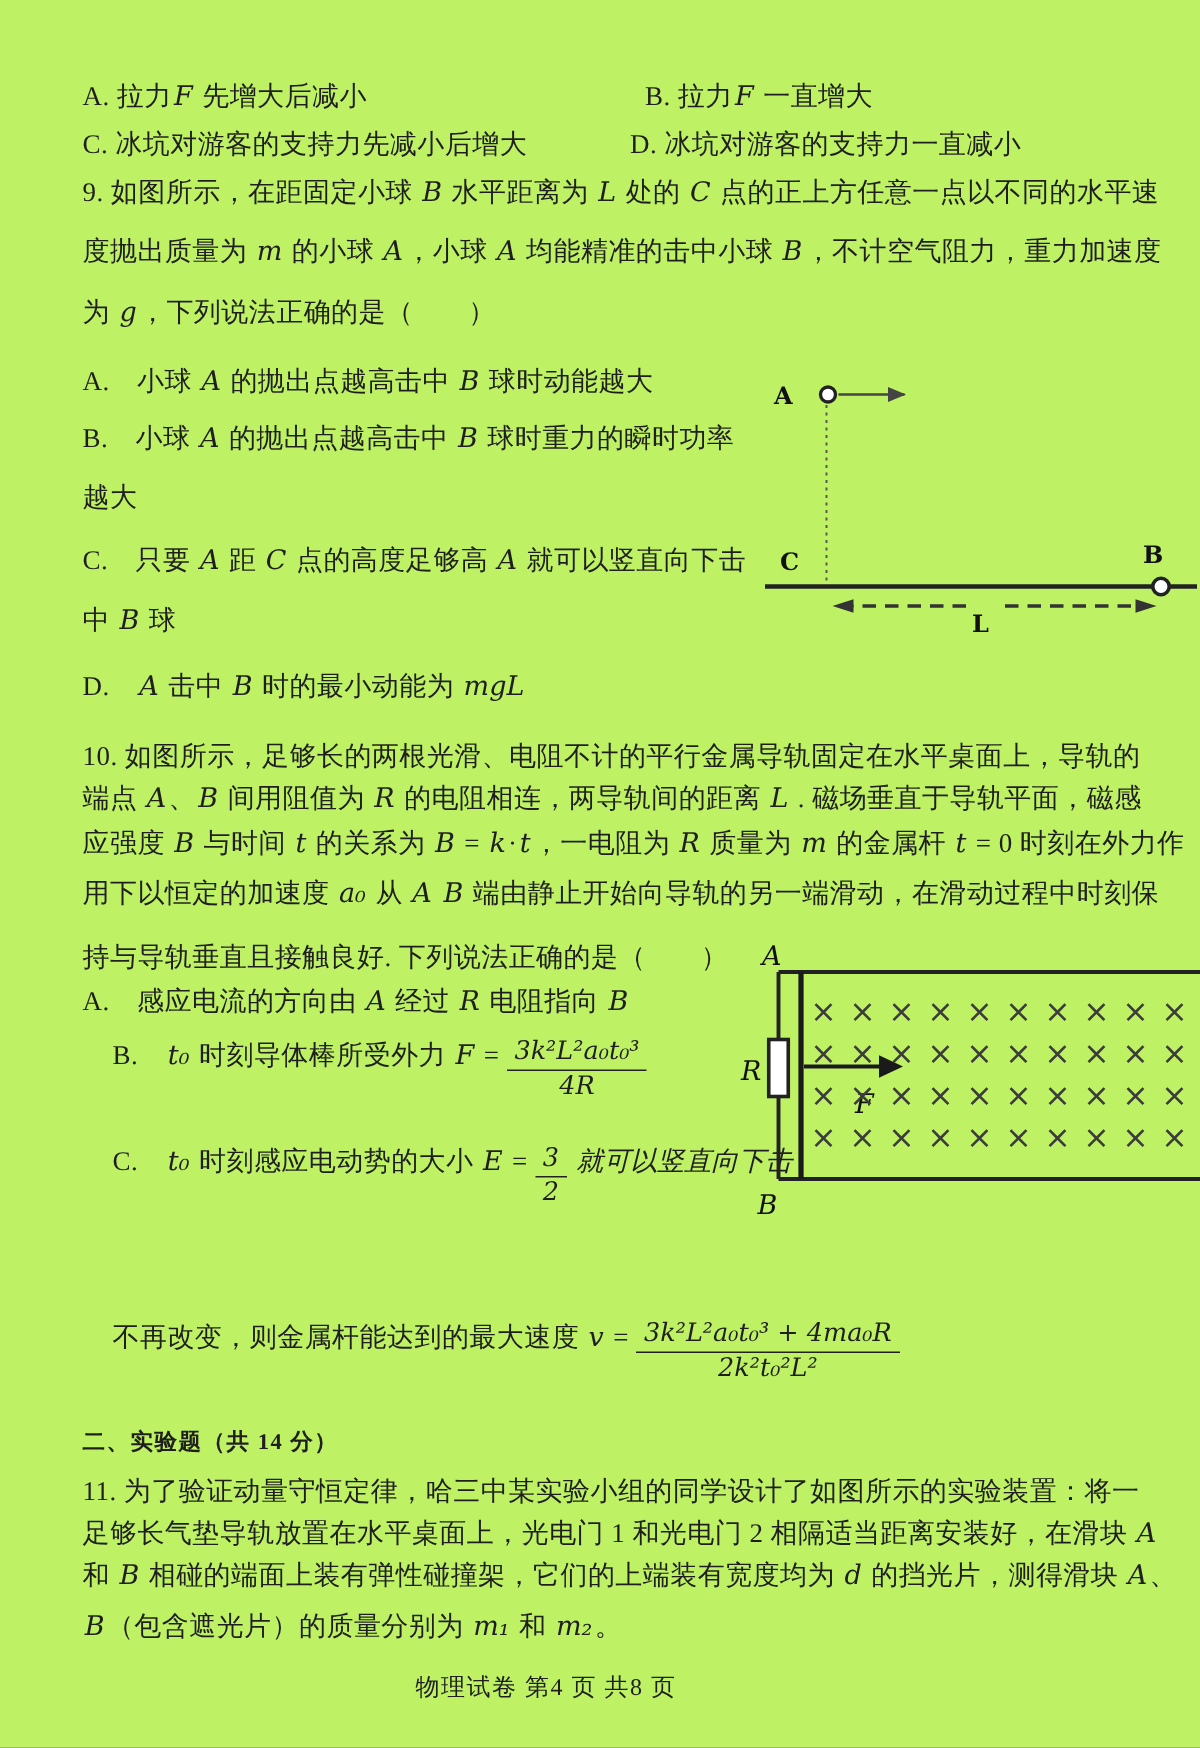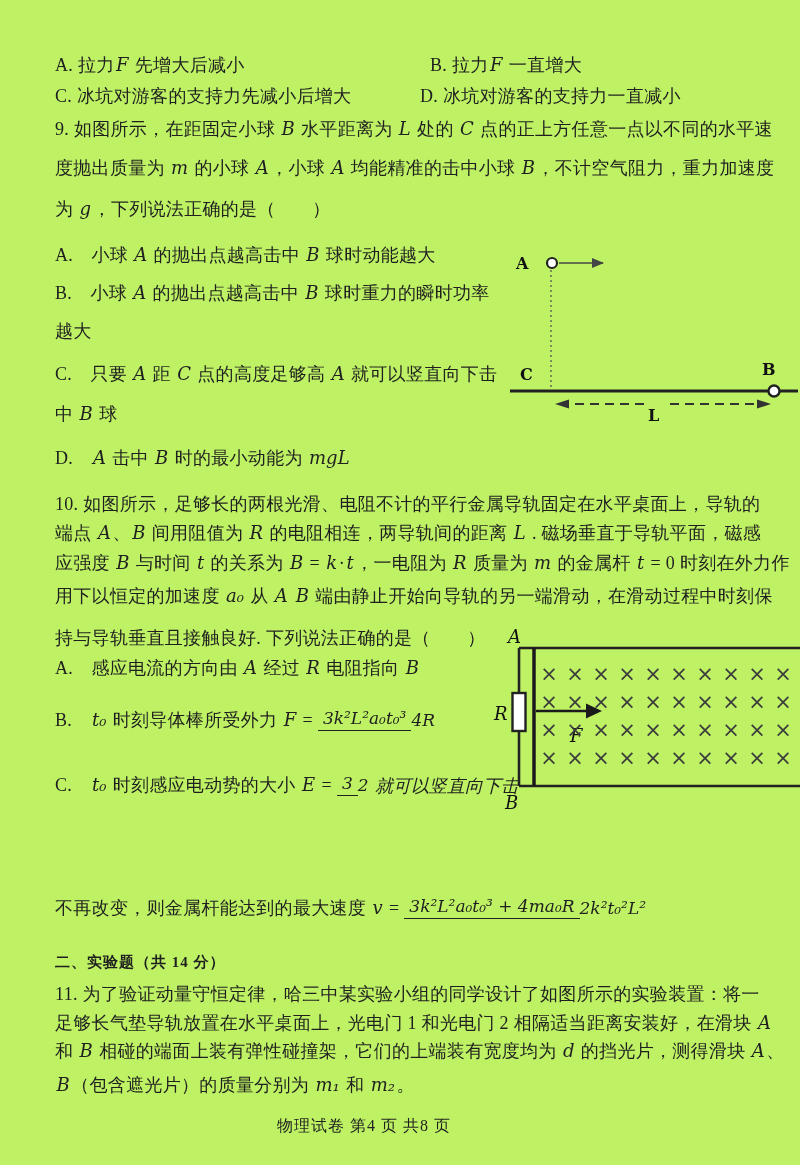--- a/index.html
+++ b/index.html
@@ -10,23 +10,23 @@
     color:#1f1f1f;
   }
   .txt {
     position:absolute; font-size:18px; letter-spacing:0.3px;
     white-space:nowrap; line-height:23px;
   }
   .mvar {
     font-family:"DejaVu Serif",serif; font-style:italic;
     letter-spacing:0; padding:0 1.5px;
   }
-  .frow { display:flex; align-items:center; }
+  .frow { display:flex; align-items:flex-start;margin-left:20px; }
   .frac {
-    display:inline-flex; flex-direction:row; align-items:center;
+    display:inline-flex; flex-direction:column; align-items:center;
     margin:0 5px; font-family:"DejaVu Serif",serif; font-style:italic;
     letter-spacing:0; line-height:1.15; font-size:17px;
   }
   .fnum { border-bottom:1.6px solid #222; padding:0 5px 1px; }
   .fden { padding-top:1px; }
   .section-title { font-weight:bold; font-size:15px; letter-spacing:1px; }
   .footer { width:728px; left:0; text-align:center; font-size:16px; letter-spacing:1px; }
   svg { position:absolute; overflow:hidden; }
   .dlabel  { font-family:"DejaVu Serif",serif; font-weight:bold; font-size:16px; fill:#111; }
   .dlabel2 { font-family:"DejaVu Serif",serif; font-style:italic; font-size:18px; fill:#111; }

